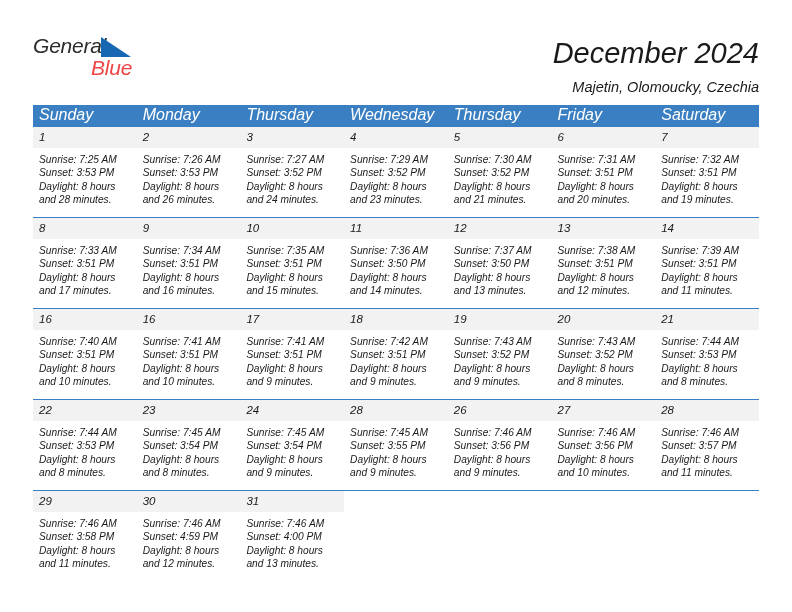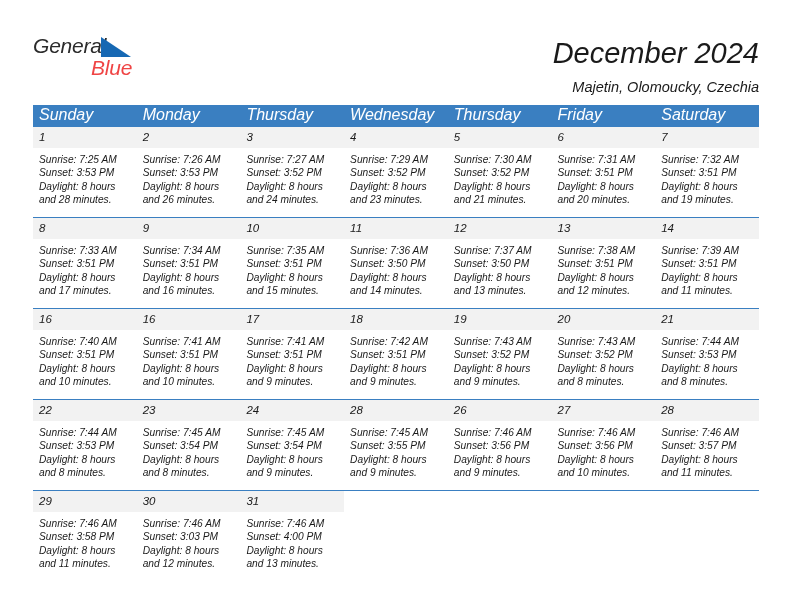--- a/index.html
+++ b/index.html
@@ -440,21 +440,21 @@
               <div>Sunrise: 7:46 AM</div>
               <div>Sunset: 3:58 PM</div>
               <div>Daylight: 8 hours</div>
               <div>and 11 minutes.</div>
             </div>
           </td>
           <td class="daycell">
             <div class="daynum">30</div>
             <div class="details">
               <div>Sunrise: 7:46 AM</div>
-              <div>Sunset: 3:03 PM</div>
+              <div>Sunset: 4:59 PM</div>
               <div>Daylight: 8 hours</div>
               <div>and 12 minutes.</div>
             </div>
           </td>
           <td class="daycell">
             <div class="daynum">31</div>
             <div class="details">
               <div>Sunrise: 7:46 AM</div>
               <div>Sunset: 4:00 PM</div>
               <div>Daylight: 8 hours</div>

